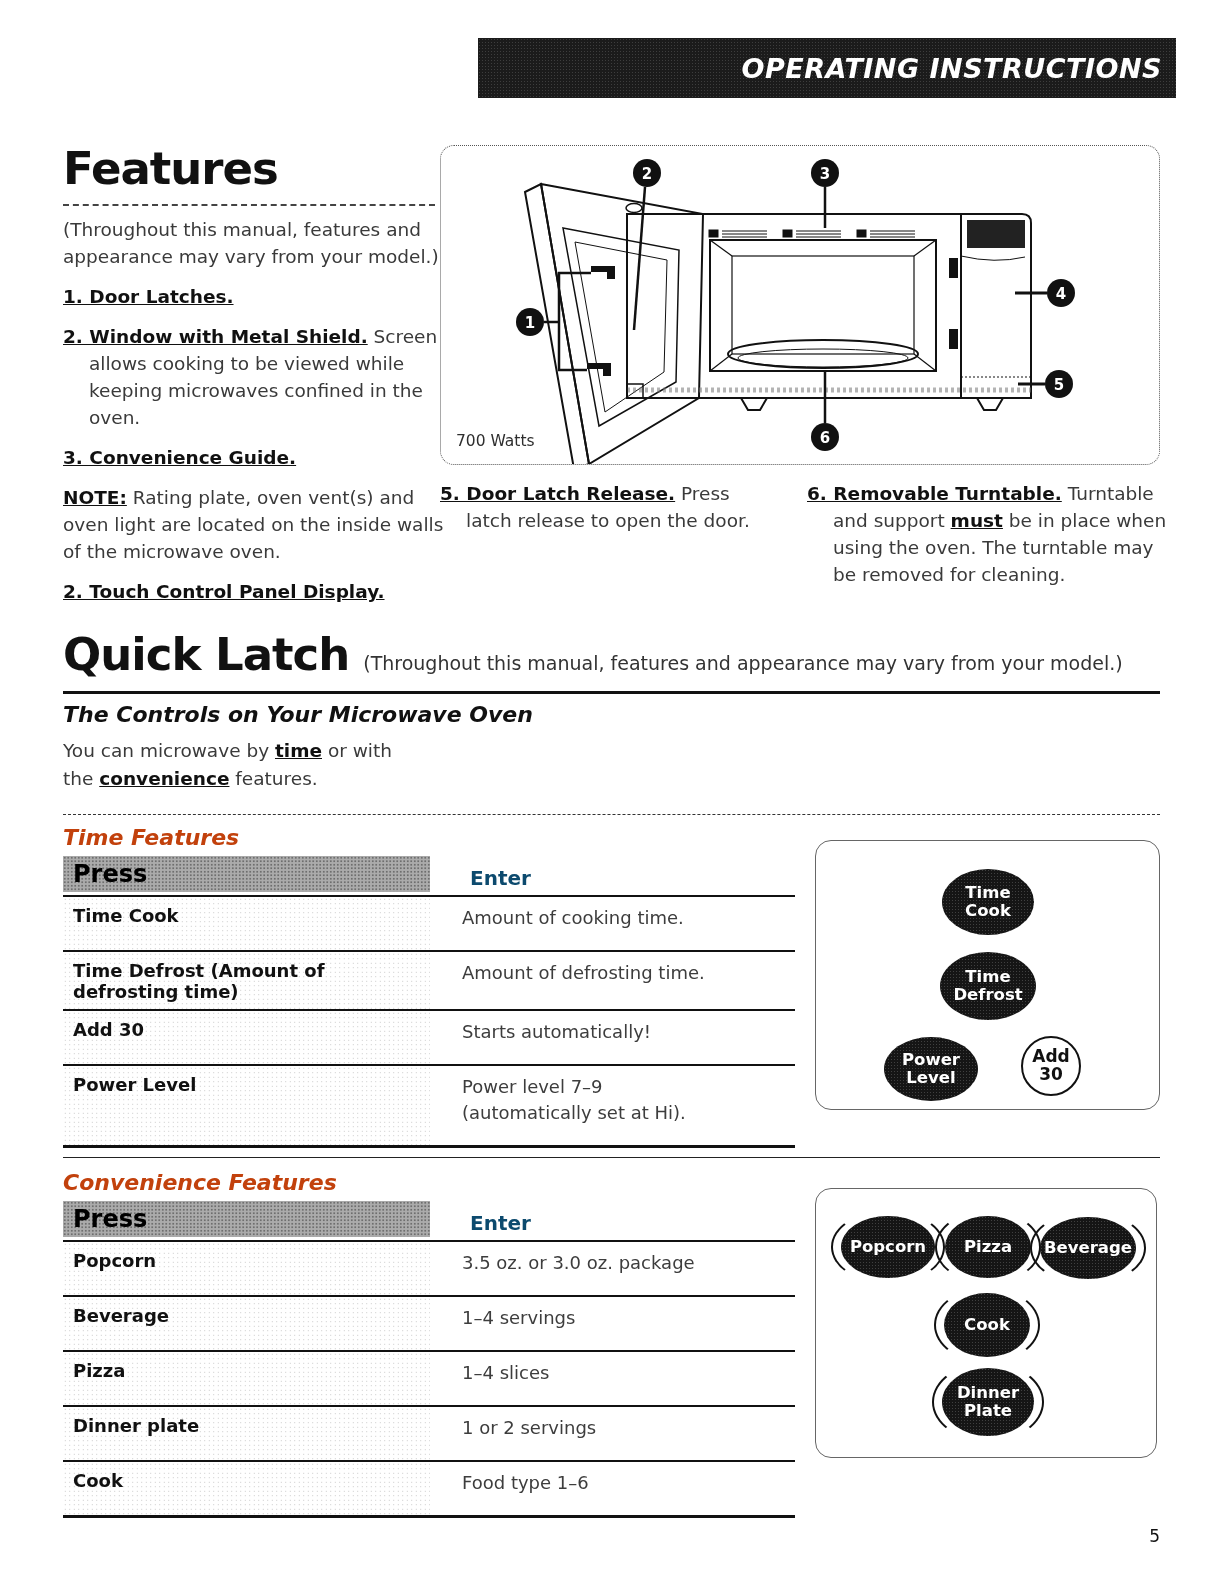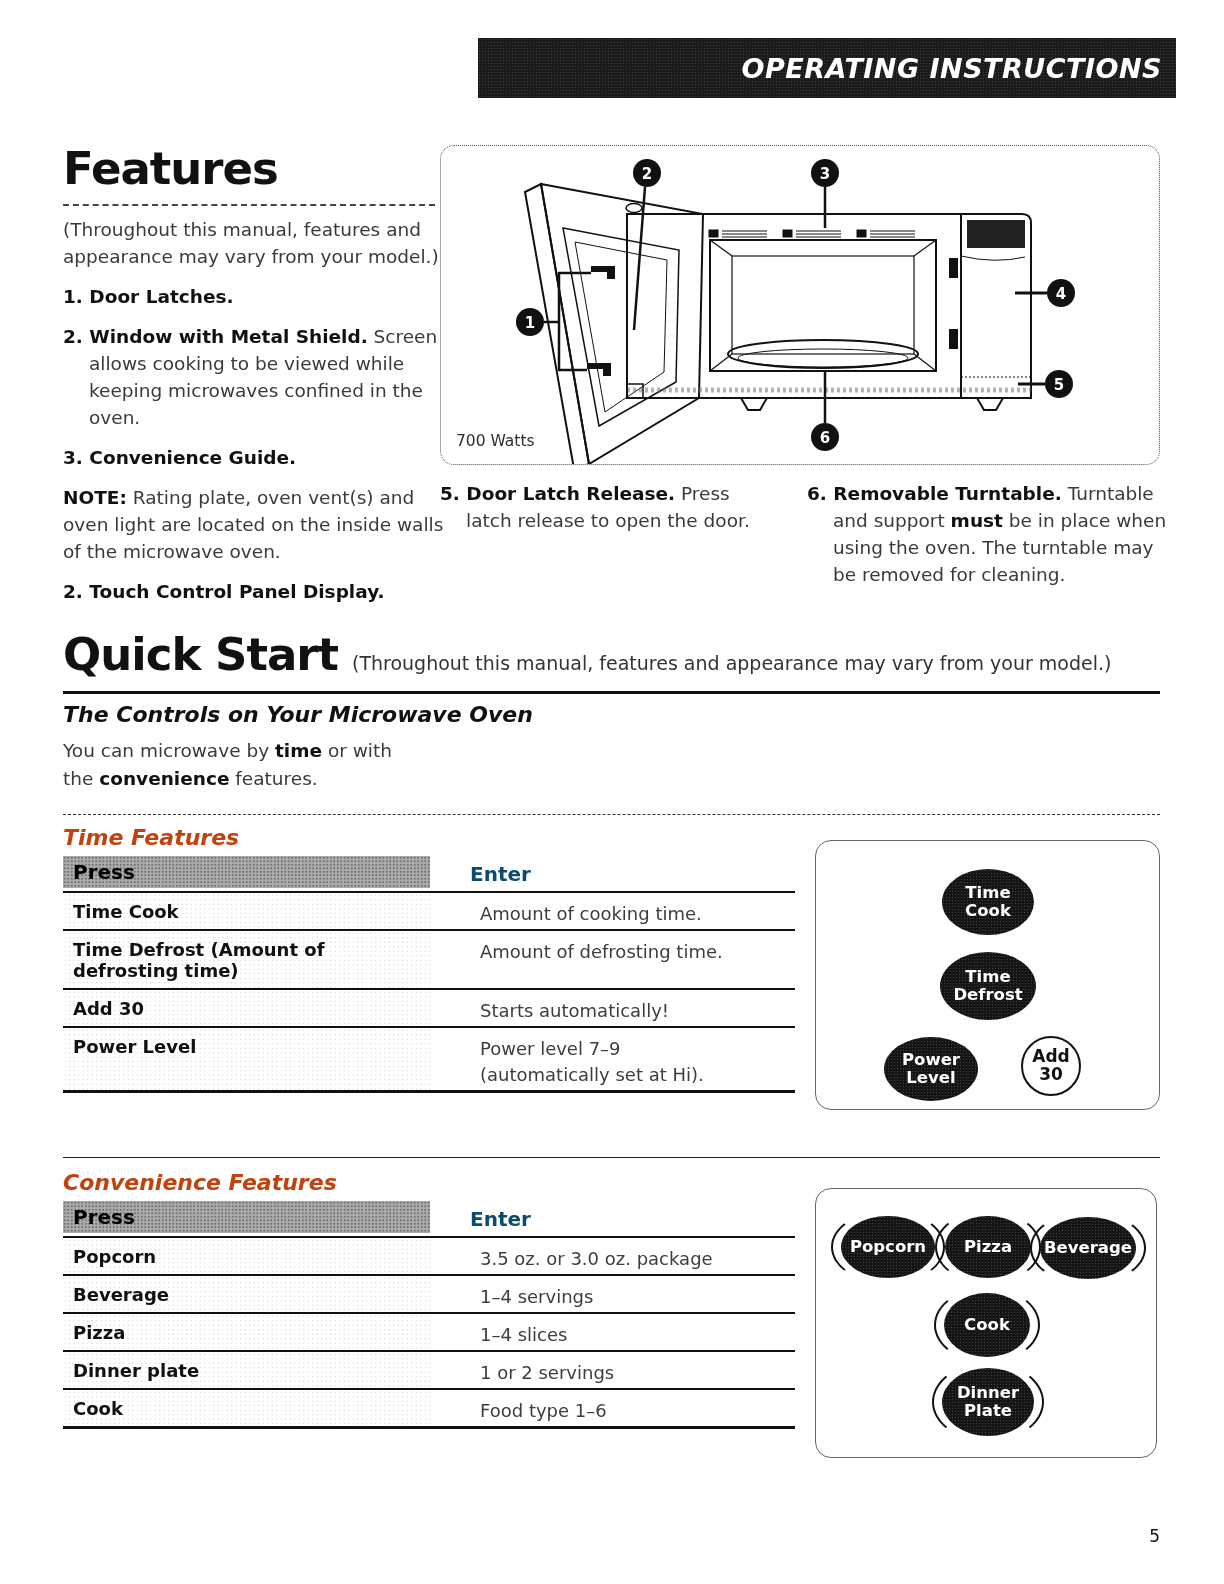--- a/index.html
+++ b/index.html
@@ -25,21 +25,21 @@
     letter-spacing:0.5px;
   }
 
   
   .big-title { font-size:45px; font-weight:bold; color:#111; letter-spacing:-1px; }
   .feat-title { left:63px; top:142px; }
   .feat-rule { left:63px; top:204px; width:372px; border-top:2px dashed #444; }
   .feat-col { left:63px; top:216px; width:392px; font-size:18.5px; line-height:27px; color:#3a3a3a; }
   .feat-col p { margin-bottom:13px; }
   .hang { padding-left:26px; text-indent:-26px; }
-  .b { font-weight:bold; color:#111; }
+  .b { font-weight:bold; color:#111;text-decoration:underline; }
 
   
   .diagram-box {
     left:440px; top:145px; width:720px; height:320px;
     border:1px dotted #555; border-radius:14px; overflow:hidden;
   }
   .item5 { left:440px; top:480px; width:335px; font-size:18.5px; line-height:27px; color:#3a3a3a; }
   .item6 { left:807px; top:480px; width:365px; font-size:18.5px; line-height:27px; color:#3a3a3a; }
 
   
@@ -52,32 +52,32 @@
   .divider-dashed { left:63px; top:814px; width:1097px; border-top:1.5px dashed #333; }
   .divider-solid  { left:63px; top:1157px; width:1097px; border-top:1.5px solid #222; }
   .section-heading { font-size:22px; font-style:italic; font-weight:bold; color:#c2410c; }
 
   
   .ftable { width:732px; }
   .t-row { display:flex; border-bottom:2.5px solid #111; align-items:stretch; }
   .t-row.last { border-bottom:3.5px solid #111; }
   .t-head { border-bottom:2px solid #111; padding-bottom:3px; }
   .head-press {
-    width:367px; padding:4px 10px; font-size:20px; font-weight:bold; color:#000;
+    width:367px; padding:4px 10px; font-size:24px; font-weight:bold; color:#000;
     background-color:#ababab;
     background-image:radial-gradient(circle,#6e6e6e 1px,transparent 1.2px);
     background-size:3.5px 3.5px;
   }
   .head-enter { margin-left:40px; font-size:20px; font-weight:bold; color:#0c4a6e; align-self:flex-end; padding-bottom:2px; }
   .c-press {
     width:367px; padding:8px 10px 7px 10px; font-size:18px; font-weight:bold; color:#111;
     background-image:radial-gradient(circle,#bdbdbd 0.7px,transparent 0.9px);
     background-size:4.5px 4.5px;
   }
-  .c-enter { margin-left:50px; padding:8px 0 2px 0; font-size:18px; color:#3d3d3d; line-height:26px; }
+  .c-enter { margin-left:32px; padding:8px 0 19px 0; font-size:18px; color:#3d3d3d; line-height:26px; }
 
   
   .panel {
     border:1.5px solid #666; border-radius:16px; background:#fff;
   }
   .time-panel { left:815px; top:840px; width:345px; height:270px; }
   .conv-panel { left:815px; top:1188px; width:342px; height:270px; }
   .btn {
     position:absolute; display:flex; align-items:center; justify-content:center;
     text-align:center; border-radius:50%;
@@ -210,21 +210,21 @@
 </div>
 
 <div class="abs item5 hang">
   <span class="b">5. Door Latch Release.</span><span> Press latch release to open the door.</span>
 </div>
 <div class="abs item6 hang">
   <span class="b">6. Removable Turntable.</span><span> Turntable and support </span><span class="b">must</span><span> be in place when using the oven. The turntable may be removed for cleaning.</span>
 </div>
 
 <div class="abs qs-head">
-  <span class="big-title">Quick Start</span>
+  <span class="big-title">Quick Latch</span>
   <span class="qs-sub">(Throughout this manual, features and appearance may vary from your model.)</span>
 </div>
 <div class="abs qs-rule"></div>
 <div class="abs controls-heading">The Controls on Your Microwave Oven</div>
 <div class="abs qs-intro">
   <span>You can microwave by </span><span class="b">time</span><span> or with the </span><span class="b">convenience</span><span> features.</span>
 </div>
 
 <div class="abs divider-dashed"></div>
 <div class="abs section-heading" style="left:63px; top:825px;">Time Features</div>

